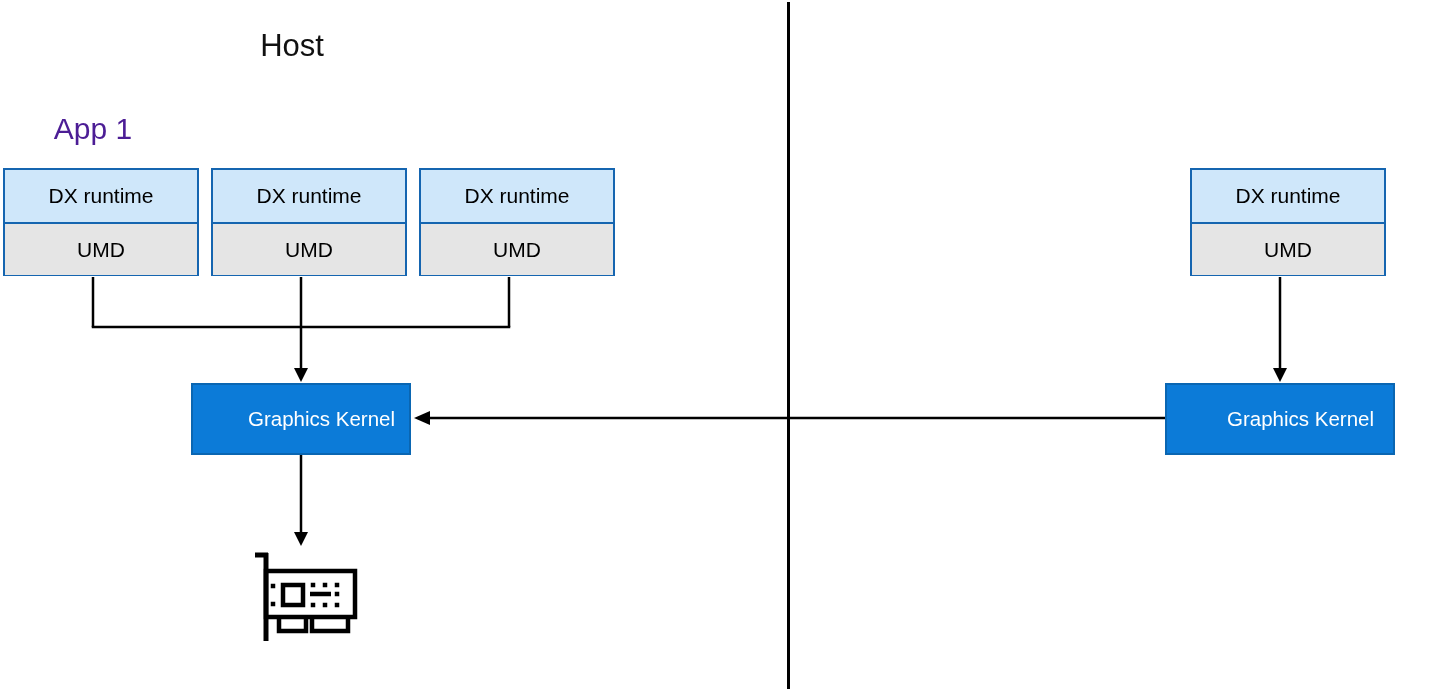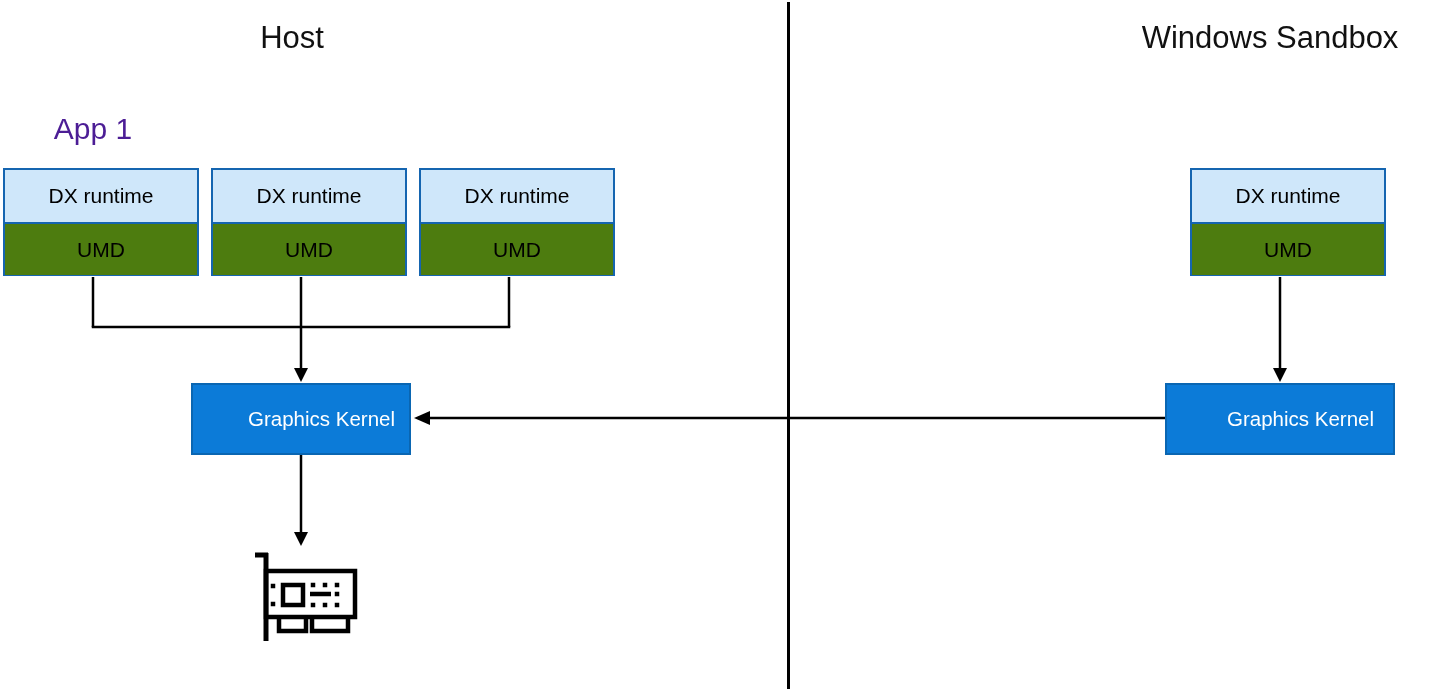--- a/index.html
+++ b/index.html
@@ -4,58 +4,57 @@
 <style>
   html,body{margin:0;padding:0;background:#ffffff;}
   .canvas{
     position:relative;width:1435px;height:691px;background:#ffffff;overflow:hidden;
     font-family:"Liberation Sans", sans-serif;color:#000;
   }
   .section-title{
     position:absolute;top:18px;height:40px;font-size:31px;line-height:40px;
     text-align:center;color:#111;letter-spacing:0px;
   }
-  .title-host{left:192px;width:200px;}
+  .title-host{left:192px;width:200px;margin-top:8px;}
   .title-sandbox{left:1110px;width:320px;}
   .app-label{
     position:absolute;top:110px;width:160px;height:38px;font-size:30px;line-height:38px;
     text-align:center;color:#4c1d95;
   }
   .app-box{
     position:absolute;top:168px;width:196px;height:108px;box-sizing:border-box;
     border:2.5px solid #1565B0;background:#45AAF6;
   }
   .row-dx{
     box-sizing:border-box;height:54px;background:#CFE7FA;border-bottom:2.5px solid #1565B0;
     display:flex;align-items:center;justify-content:center;font-size:21px;color:#000;
   }
   .row-umd{
     height:51px;display:flex;align-items:center;justify-content:center;
-    font-size:21px;color:#000;background:#4d7c0f;
+    font-size:21px;color:#000;background:#e5e5e5;
   }
   .kernel-box{
     position:absolute;top:383px;height:72px;box-sizing:border-box;background:#0C7BD8;
     border:2px solid #0A66B2;display:flex;align-items:center;justify-content:center;
     color:#ffffff;font-size:20.5px;padding-left:41px;
   }
   .kernel-host{left:191px;width:220px;}
   .kernel-sandbox{left:1165px;width:230px;}
   .divider{
     position:absolute;left:787px;top:2px;width:3px;height:687px;background:#000;
   }
   .overlay{position:absolute;left:0;top:0;width:1435px;height:691px;pointer-events:none;}
   .gpu-icon{position:absolute;left:252px;top:548px;width:106px;height:98px;}
 </style>
 </head>
 <body>
 
 <div class="canvas">
 
   <div class="section-title title-host">Host</div>
-  <div class="section-title title-sandbox">Windows Sandbox</div>
 
   <div class="divider"></div>
 
   <div class="app-label" style="left:13px;">App 1</div>
   <div class="app-box" style="left:3px;">
     <div class="row-dx">DX runtime</div>
     <div class="row-umd">UMD</div>
   </div>
 
   <div class="app-box" style="left:211px;">

